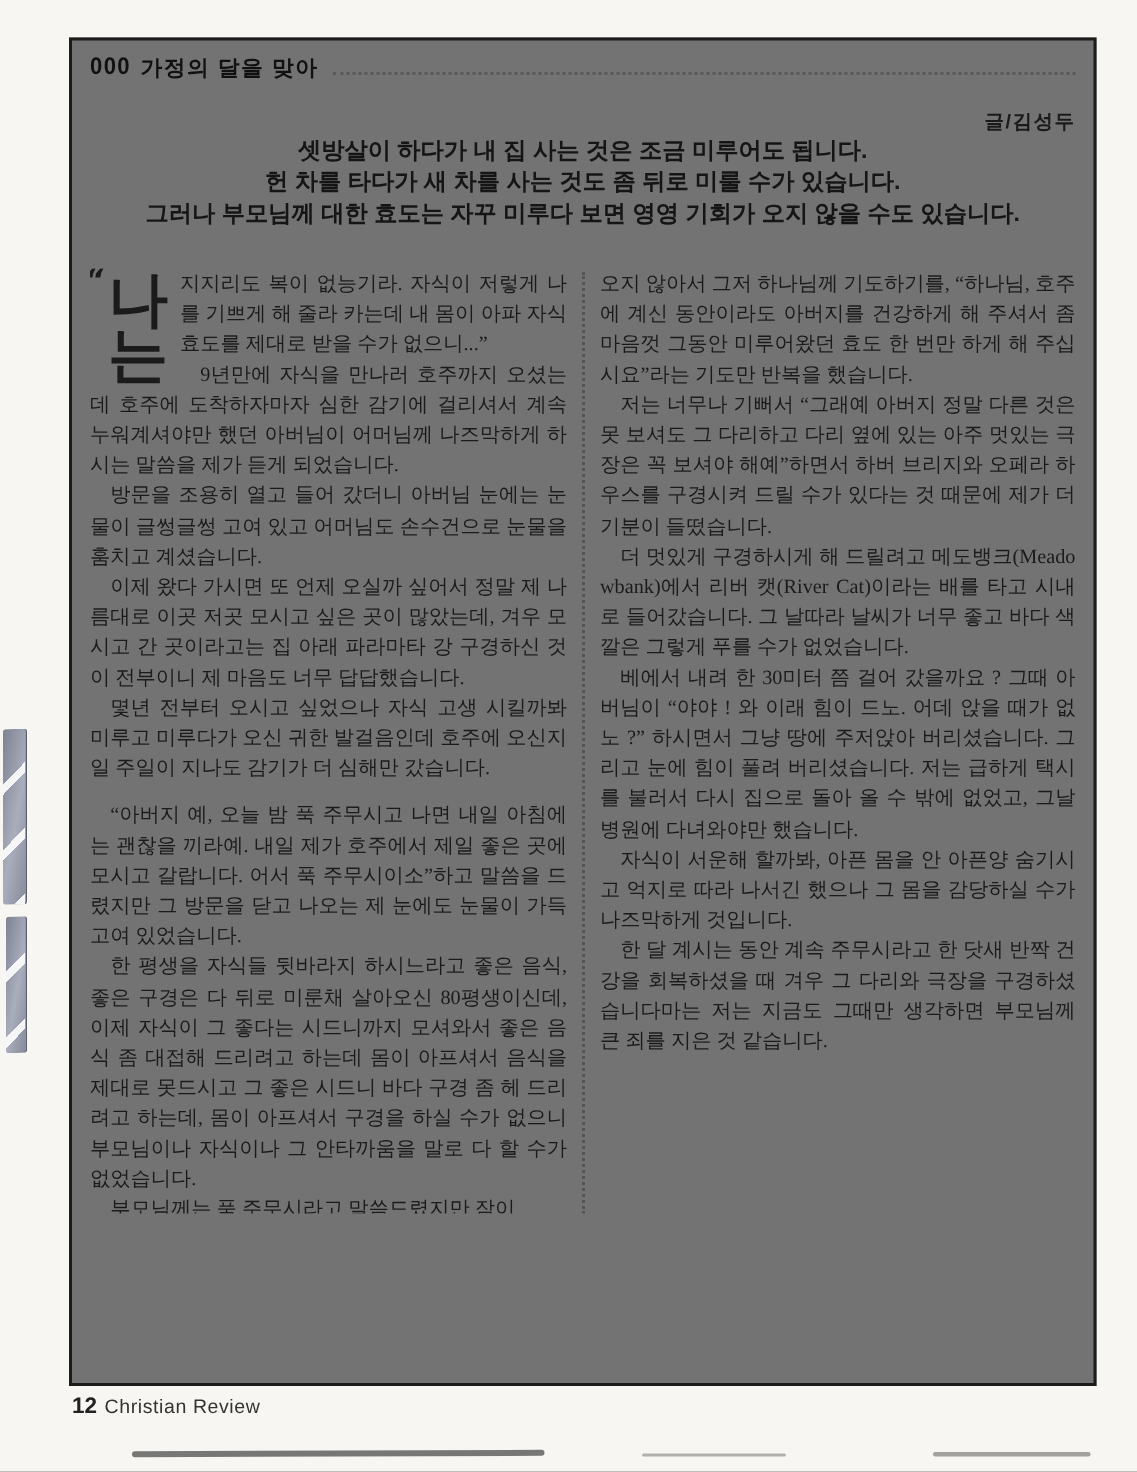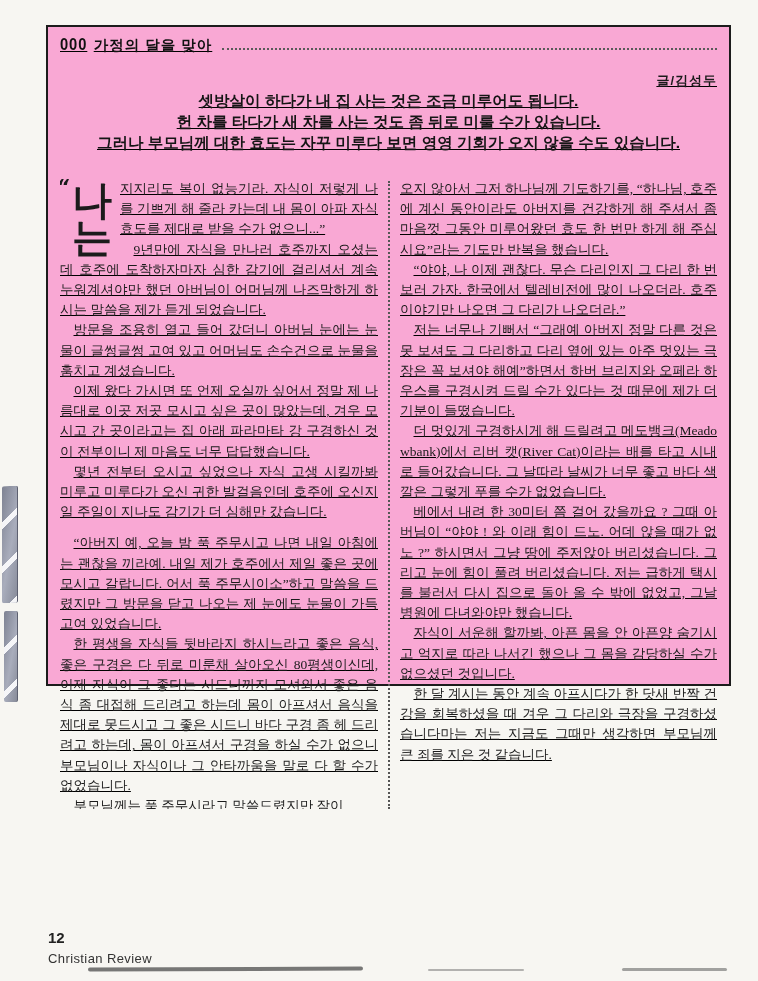--- a/index.html
+++ b/index.html
@@ -15,22 +15,22 @@
   .strip1{left:2px;top:486px;width:15px;height:117px;transform:skewY(-1.2deg);}
   .strip2{left:4px;top:611px;width:13px;height:91px;transform:skewY(-1deg);}
   .artifact-line{position:absolute;left:52px;top:292px;width:2px;height:412px;opacity:.35;
     background:repeating-linear-gradient(#444 0 16px, transparent 16px 42px);}
   .shadow-bar{position:absolute;background:#4c4c4c;border-radius:2px;}
   .sh1{left:88px;top:967px;width:275px;height:4px;opacity:.75;transform:rotate(-.2deg);}
   .sh2{left:428px;top:969px;width:96px;height:2px;opacity:.4;}
   .sh3{left:622px;top:968px;width:105px;height:3px;opacity:.5;}
 
   
-  .frame{position:absolute;left:46px;top:25px;width:685px;height:661px;box-sizing:border-box;
-    border:2px solid #1c1c1c;background:#f9a8d4;padding:0 12px;text-decoration:underline;}
+  .frame{position:absolute;left:46px;top:25px;width:685px;height:899px;box-sizing:border-box;
+    border:2px solid #1c1c1c;background:#737373;padding:0 12px;}
 
   .kicker-row{display:flex;align-items:center;padding-top:7px;height:22px;color:#111;}
   .kicker-bullets{font-weight:900;font-size:16px;letter-spacing:1px;transform:scaleX(.92);transform-origin:left;}
   .kicker-text{font-weight:700;font-size:14.5px;margin-left:4px;letter-spacing:1px;white-space:nowrap;}
   .kicker-leader{flex:1;margin-left:10px;height:8px;border-bottom:2px dotted #5a5a5a;}
 
   .title{margin:30px 0 0;text-align:center;font-family:"Liberation Serif","DejaVu Serif",serif;
     font-weight:600;font-size:45px;line-height:1.25;letter-spacing:6px;color:#141414;}
   .byline{margin-top:16px;text-align:right;font-weight:700;font-size:13px;letter-spacing:1px;color:#1a1a1a;}
 
@@ -46,21 +46,21 @@
   .para{margin:0;text-indent:1em;}
   .para.no-indent{text-indent:0;}
   .para.gap{margin-top:11px;}
 
   .dropcap{float:left;margin:3px 8px 0 0;position:relative;
     font-family:"DejaVu Sans","Liberation Sans",sans-serif;}
   .dc-quote{position:absolute;left:-4px;top:-6px;font-size:20px;font-weight:900;font-style:italic;}
   .dc-chars{display:inline-block;width:1em;margin-left:12px;font-size:40px;line-height:.92;
     font-weight:900;word-break:break-all;letter-spacing:0;}
 
-  .footer{position:absolute;left:48px;top:929px;display:flex;align-items:baseline;gap:5px;color:#222;flex-direction:column;}
+  .footer{position:absolute;left:48px;top:929px;display:flex;align-items:baseline;gap:5px;color:#222;}
   .page-num{font-size:15px;font-weight:600;font-family:"Liberation Sans",sans-serif;}
   .mag-name{font-size:13px;letter-spacing:.4px;color:#333;}
 </style>
 </head>
 <body>
 
 <div class="page">
 
   <div class="edge-strip strip1"></div>
   <div class="edge-strip strip2"></div>
@@ -99,26 +99,25 @@
         <p class="para">몇년 전부터 오시고 싶었으나 자식 고생 시킬까봐 미루고 미루다가 오신 귀한 발걸음인데 호주에 오신지 일 주일이 지나도 감기가 더 심해만 갔습니다.</p>
         <p class="para gap">“아버지 예, 오늘 밤 푹 주무시고 나면 내일 아침에는 괜찮을 끼라예. 내일 제가 호주에서 제일 좋은 곳에 모시고 갈랍니다. 어서 푹 주무시이소”하고 말씀을 드렸지만 그 방문을 닫고 나오는 제 눈에도 눈물이 가득 고여 있었습니다.</p>
         <p class="para">한 평생을 자식들 뒷바라지 하시느라고 좋은 음식, 좋은 구경은 다 뒤로 미룬채 살아오신 80평생이신데, 이제 자식이 그 좋다는 시드니까지 모셔와서 좋은 음식 좀 대접해 드리려고 하는데 몸이 아프셔서 음식을 제대로 못드시고 그 좋은 시드니 바다 구경 좀 헤 드리려고 하는데, 몸이 아프셔서 구경을 하실 수가 없으니 부모님이나 자식이나 그 안타까움을 말로 다 할 수가 없었습니다.</p>
         <p class="para">부모님께는 푹 주무시라고 말씀드렸지만 잠이</p>
       </div>
 
       <div class="divider"></div>
 
       <div class="col right">
         <p class="para no-indent">오지 않아서 그저 하나님께 기도하기를, “하나님, 호주에 계신 동안이라도 아버지를 건강하게 해 주셔서 좀 마음껏 그동안 미루어왔던 효도 한 번만 하게 해 주십시요”라는 기도만 반복을 했습니다.</p>
-        <p class="para">“야야, 나 이제 괜찮다. 무슨 다리인지 그 다리 한 번 보러 가자. 한국에서 텔레비전에 많이 나오더라. 호주 이야기만 나오면 그 다리가 나오더라.”</p>
         <p class="para">저는 너무나 기뻐서 “그래예 아버지 정말 다른 것은 못 보셔도 그 다리하고 다리 옆에 있는 아주 멋있는 극장은 꼭 보셔야 해예”하면서 하버 브리지와 오페라 하우스를 구경시켜 드릴 수가 있다는 것 때문에 제가 더 기분이 들떴습니다.</p>
         <p class="para">더 멋있게 구경하시게 해 드릴려고 메도뱅크(Meadowbank)에서 리버 캣(River Cat)이라는 배를 타고 시내로 들어갔습니다. 그 날따라 날씨가 너무 좋고 바다 색깔은 그렇게 푸를 수가 없었습니다.</p>
         <p class="para">베에서 내려 한 30미터 쯤 걸어 갔을까요 ? 그때 아버님이 “야야 ! 와 이래 힘이 드노. 어데 앉을 때가 없노 ?” 하시면서 그냥 땅에 주저앉아 버리셨습니다. 그리고 눈에 힘이 풀려 버리셨습니다. 저는 급하게 택시를 불러서 다시 집으로 돌아 올 수 밖에 없었고, 그날 병원에 다녀와야만 했습니다.</p>
-        <p class="para">자식이 서운해 할까봐, 아픈 몸을 안 아픈양 숨기시고 억지로 따라 나서긴 했으나 그 몸을 감당하실 수가 없으셨던 것입니다.</p>
-        <p class="para">한 달 계시는 동안 계속 아프시다가 한 닷새 반짝 건강을 회복하셨을 때 겨우 그 다리와 극장을 구경하셨습니다마는 저는 지금도 그때만 생각하면 부모님께 큰 죄를 지은 것 같습니다.</p>
+        <p class="para">자식이 서운해 할까봐, 아픈 몸을 안 아픈양 숨기시고 억지로 따라 나서긴 했으나 그 몸을 감당하실 수가 나즈막하게 것입니다.</p>
+        <p class="para">한 달 계시는 동안 계속 주무시라고 한 닷새 반짝 건강을 회복하셨을 때 겨우 그 다리와 극장을 구경하셨습니다마는 저는 지금도 그때만 생각하면 부모님께 큰 죄를 지은 것 같습니다.</p>
       </div>
 
     </div>
   </div>
 
   <div class="footer">
     <span class="page-num">12</span>
     <span class="mag-name">Christian Review</span>
   </div>
 

